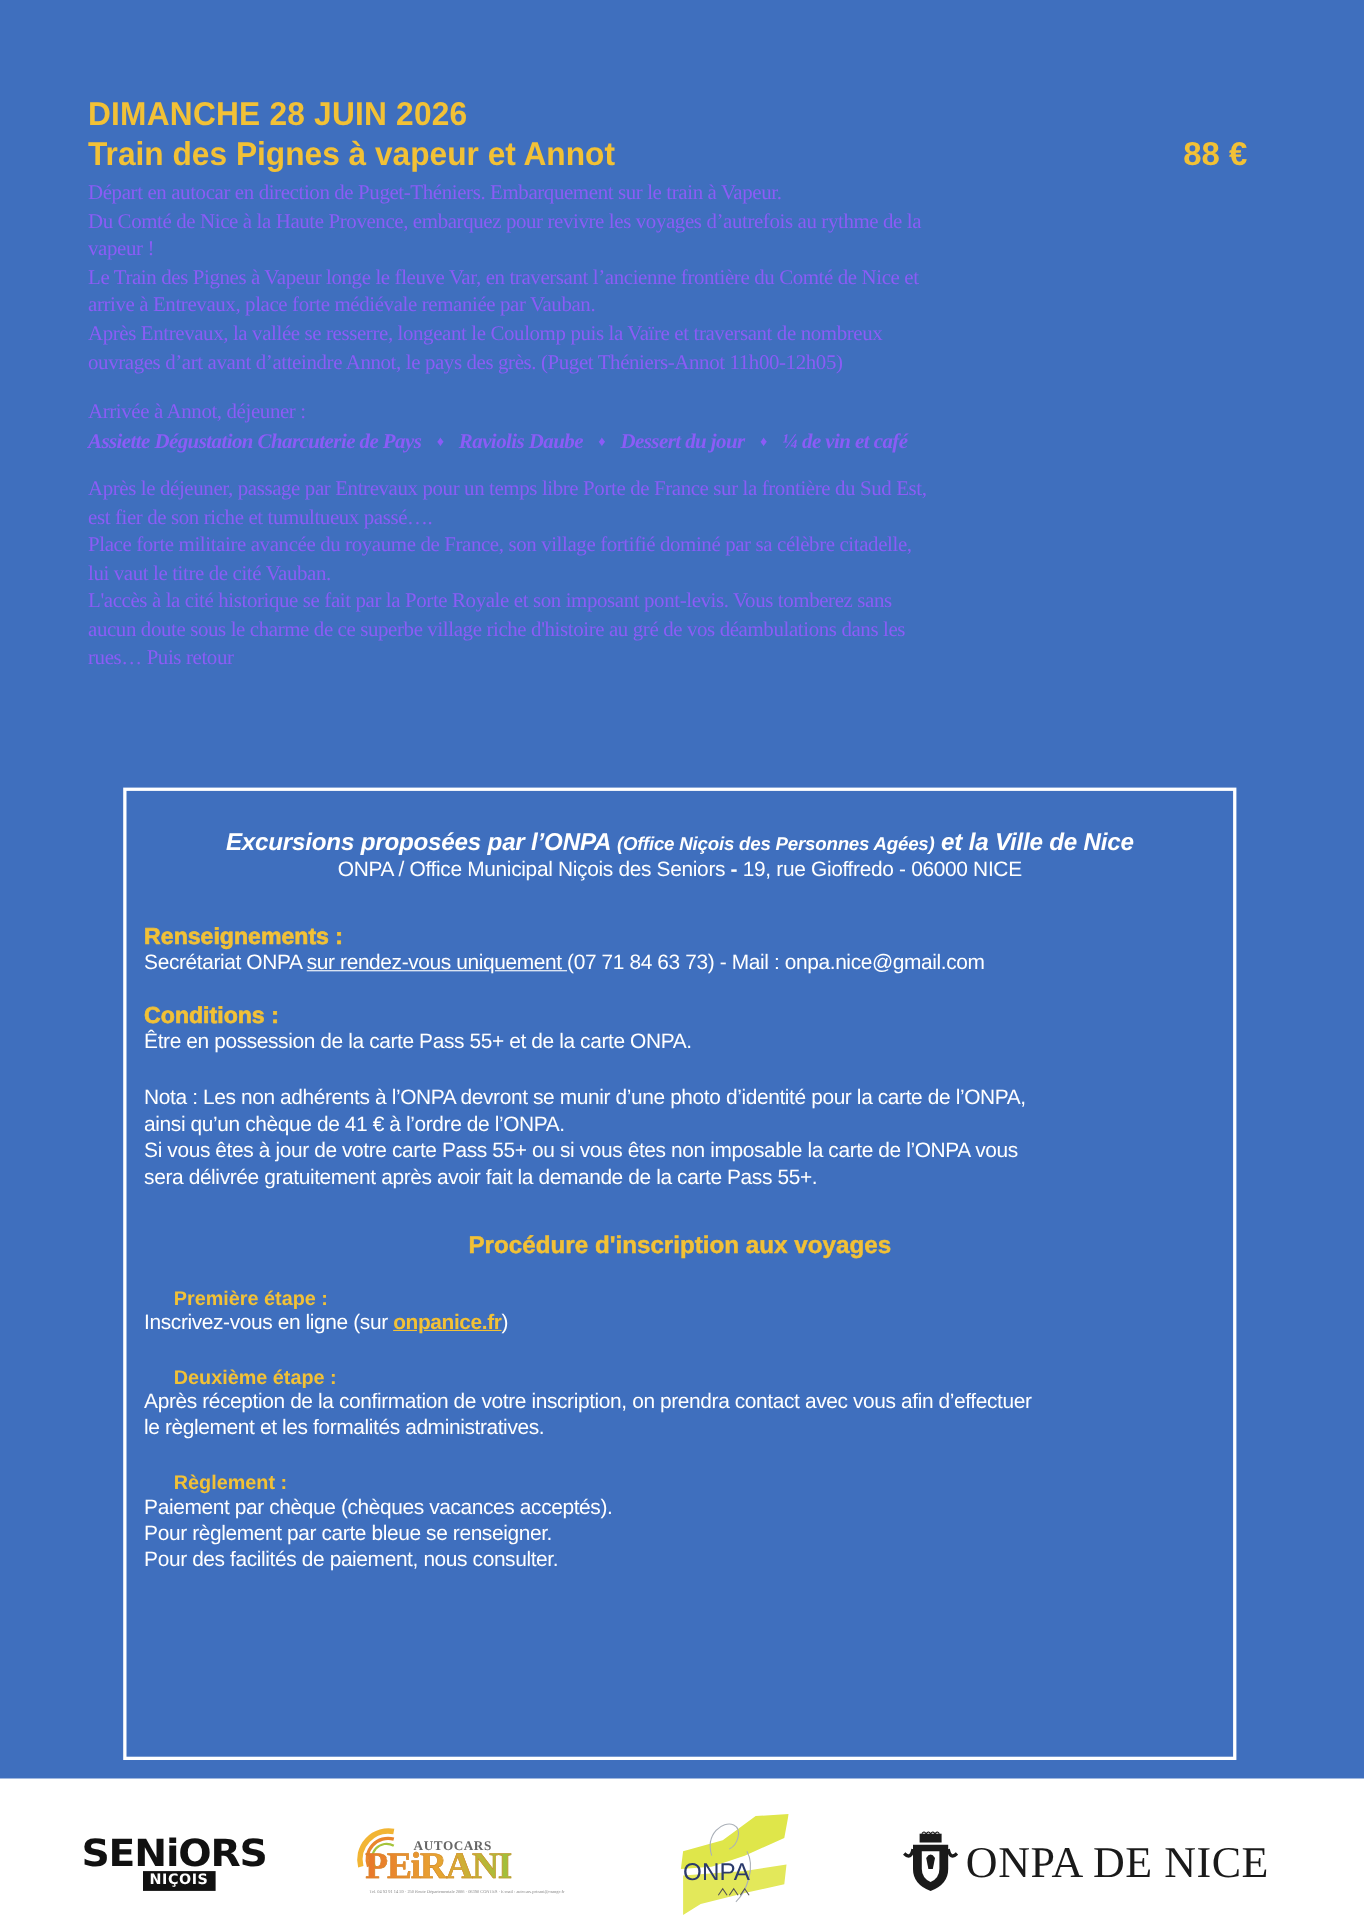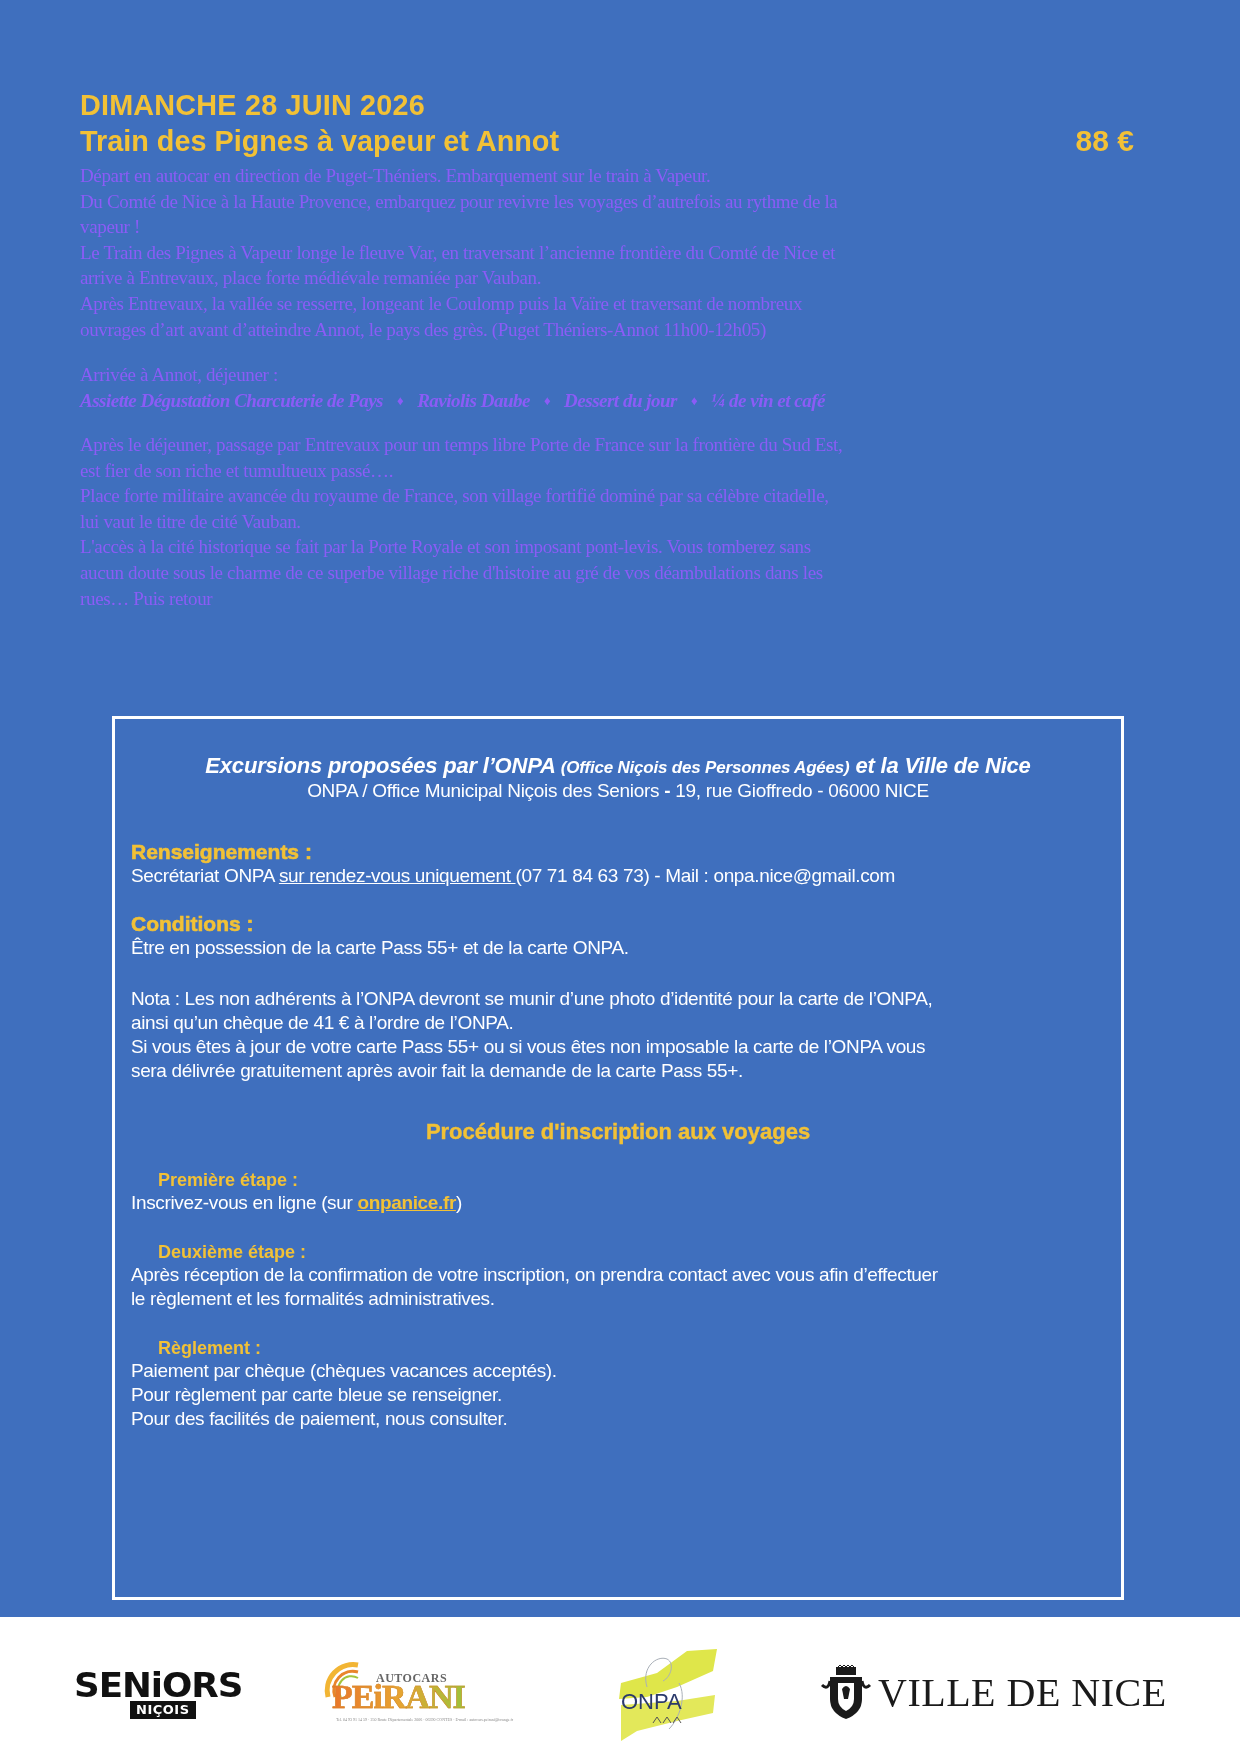--- a/index.html
+++ b/index.html
@@ -250,15 +250,15 @@
 
   <div class="logo logo-nice">
     <svg width="52" height="56" style="position:absolute;left:0;top:0">
       <rect x="16" y="2" width="20" height="8" fill="#1a1a1a"></rect>
       <path d="M18 2 l2 -2 l2 2 l2 -2 l2 2 l2 -2 l2 2 l2 -2 l2 2" stroke="#1a1a1a" stroke-width="1" fill="none"></path>
       <path d="M10 12 L42 12 L42 34 Q42 48 26 54 Q10 48 10 34 Z" fill="#1a1a1a"></path>
       <path d="M18 18 L34 18 L34 34 Q34 42 26 46 Q18 42 18 34 Z" fill="#ffffff"></path>
       <path d="M22 24 q4 -6 8 0 l-2 10 h-4 z" fill="#1a1a1a"></path>
       <path d="M2 20 q6 6 8 -4 M50 20 q-6 6 -8 -4" stroke="#1a1a1a" stroke-width="3" fill="none"></path>
     </svg>
-    <div class="nice-word">VILLE DE NICE</div>
+    <div class="nice-word">ONPA DE NICE</div>
   </div>
 </div>
 
 </body></html>

